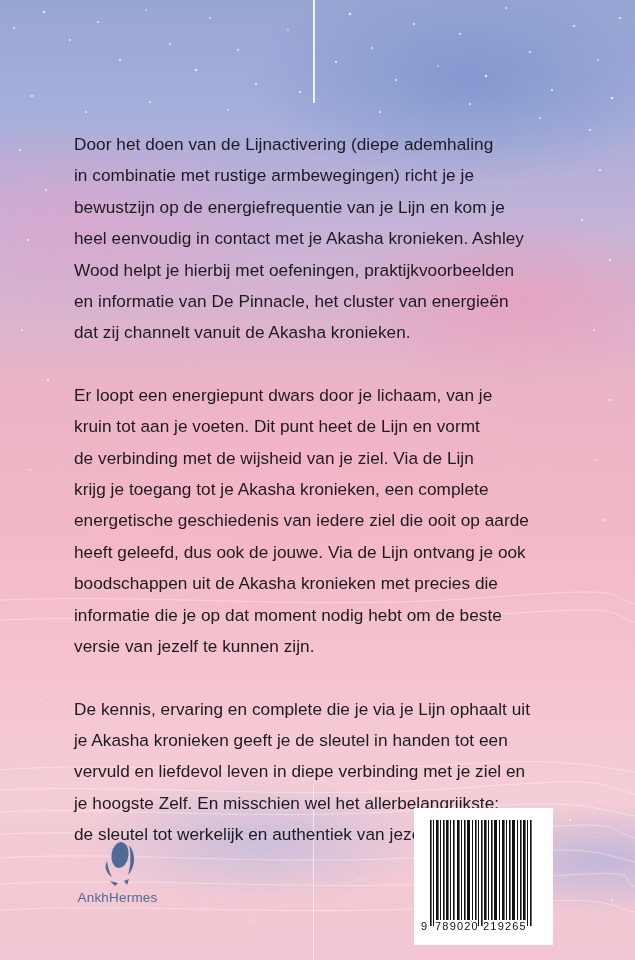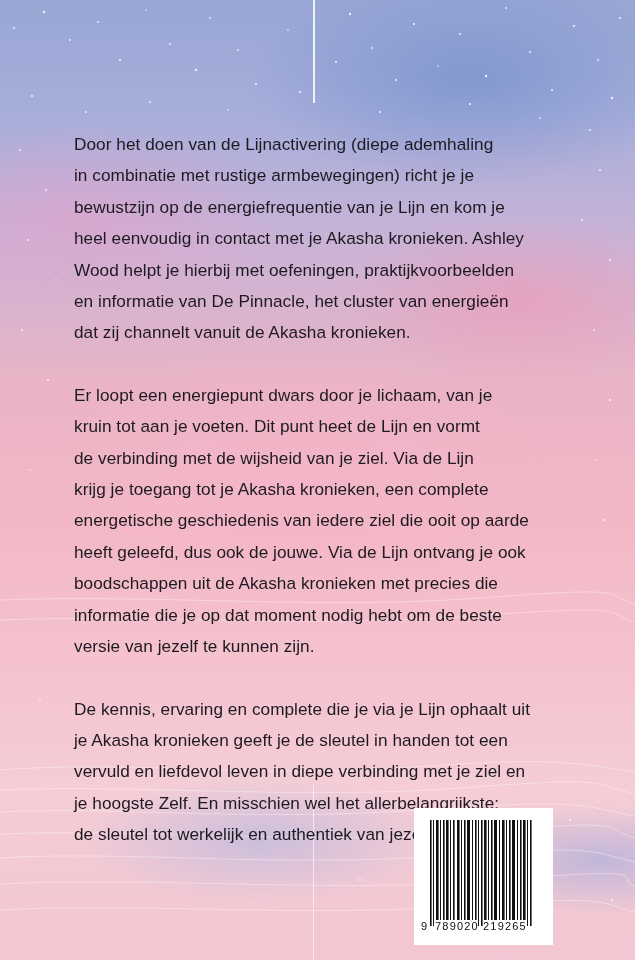--- a/index.html
+++ b/index.html
@@ -142,20 +142,30 @@
 boodschappen uit de Akasha kronieken met precies die
 informatie die je op dat moment nodig hebt om de beste
 versie van jezelf te kunnen zijn.</p>
     <p>De kennis, ervaring en complete die je via je Lijn ophaalt uit
 je Akasha kronieken geeft je de sleutel in handen tot een
 vervuld en liefdevol leven in diepe verbinding met je ziel en
 je hoogste Zelf. En misschien wel het allerbelangrijkste:
 de sleutel tot werkelijk en authentiek van jezelf houden.</p>
   </div>
 
+  <div class="publisher">
+    <svg class="mark" width="40" height="50" viewBox="0 0 40 50">
+      <ellipse cx="22" cy="16" rx="8.5" ry="13" fill="#4e6a97" transform="rotate(8 22 16)"></ellipse>
+      <path d="M31 6 C 38 14, 38 28, 30 36 C 33 26, 33 15, 31 6 Z" fill="#4e6a97"></path>
+      <path d="M9 22 C 6 28, 8 34, 14 38 C 11 33, 10 28, 9 22 Z" fill="#4e6a97"></path>
+      <path d="M12 42 L 20 44 L 17 47 Z" fill="#4e6a97"></path>
+      <path d="M26 42 L 31 40 L 29 46 Z" fill="#4e6a97"></path>
+    </svg>
+    <span class="name">AnkhHermes</span>
+  </div>
 
   <div class="barcode-box">
     <svg width="139" height="137" viewBox="0 0 139 137">
       <g fill="#111111">
         <rect x="16" y="12" width="1.6" height="106"></rect>
           <rect x="19" y="12" width="1" height="106"></rect>
         <rect x="22" y="12" width="2.6" height="100"></rect>
           <rect x="26" y="12" width="1" height="100"></rect>
         <rect x="29" y="12" width="1.6" height="100"></rect>
           <rect x="32" y="12" width="2.6" height="100"></rect>

